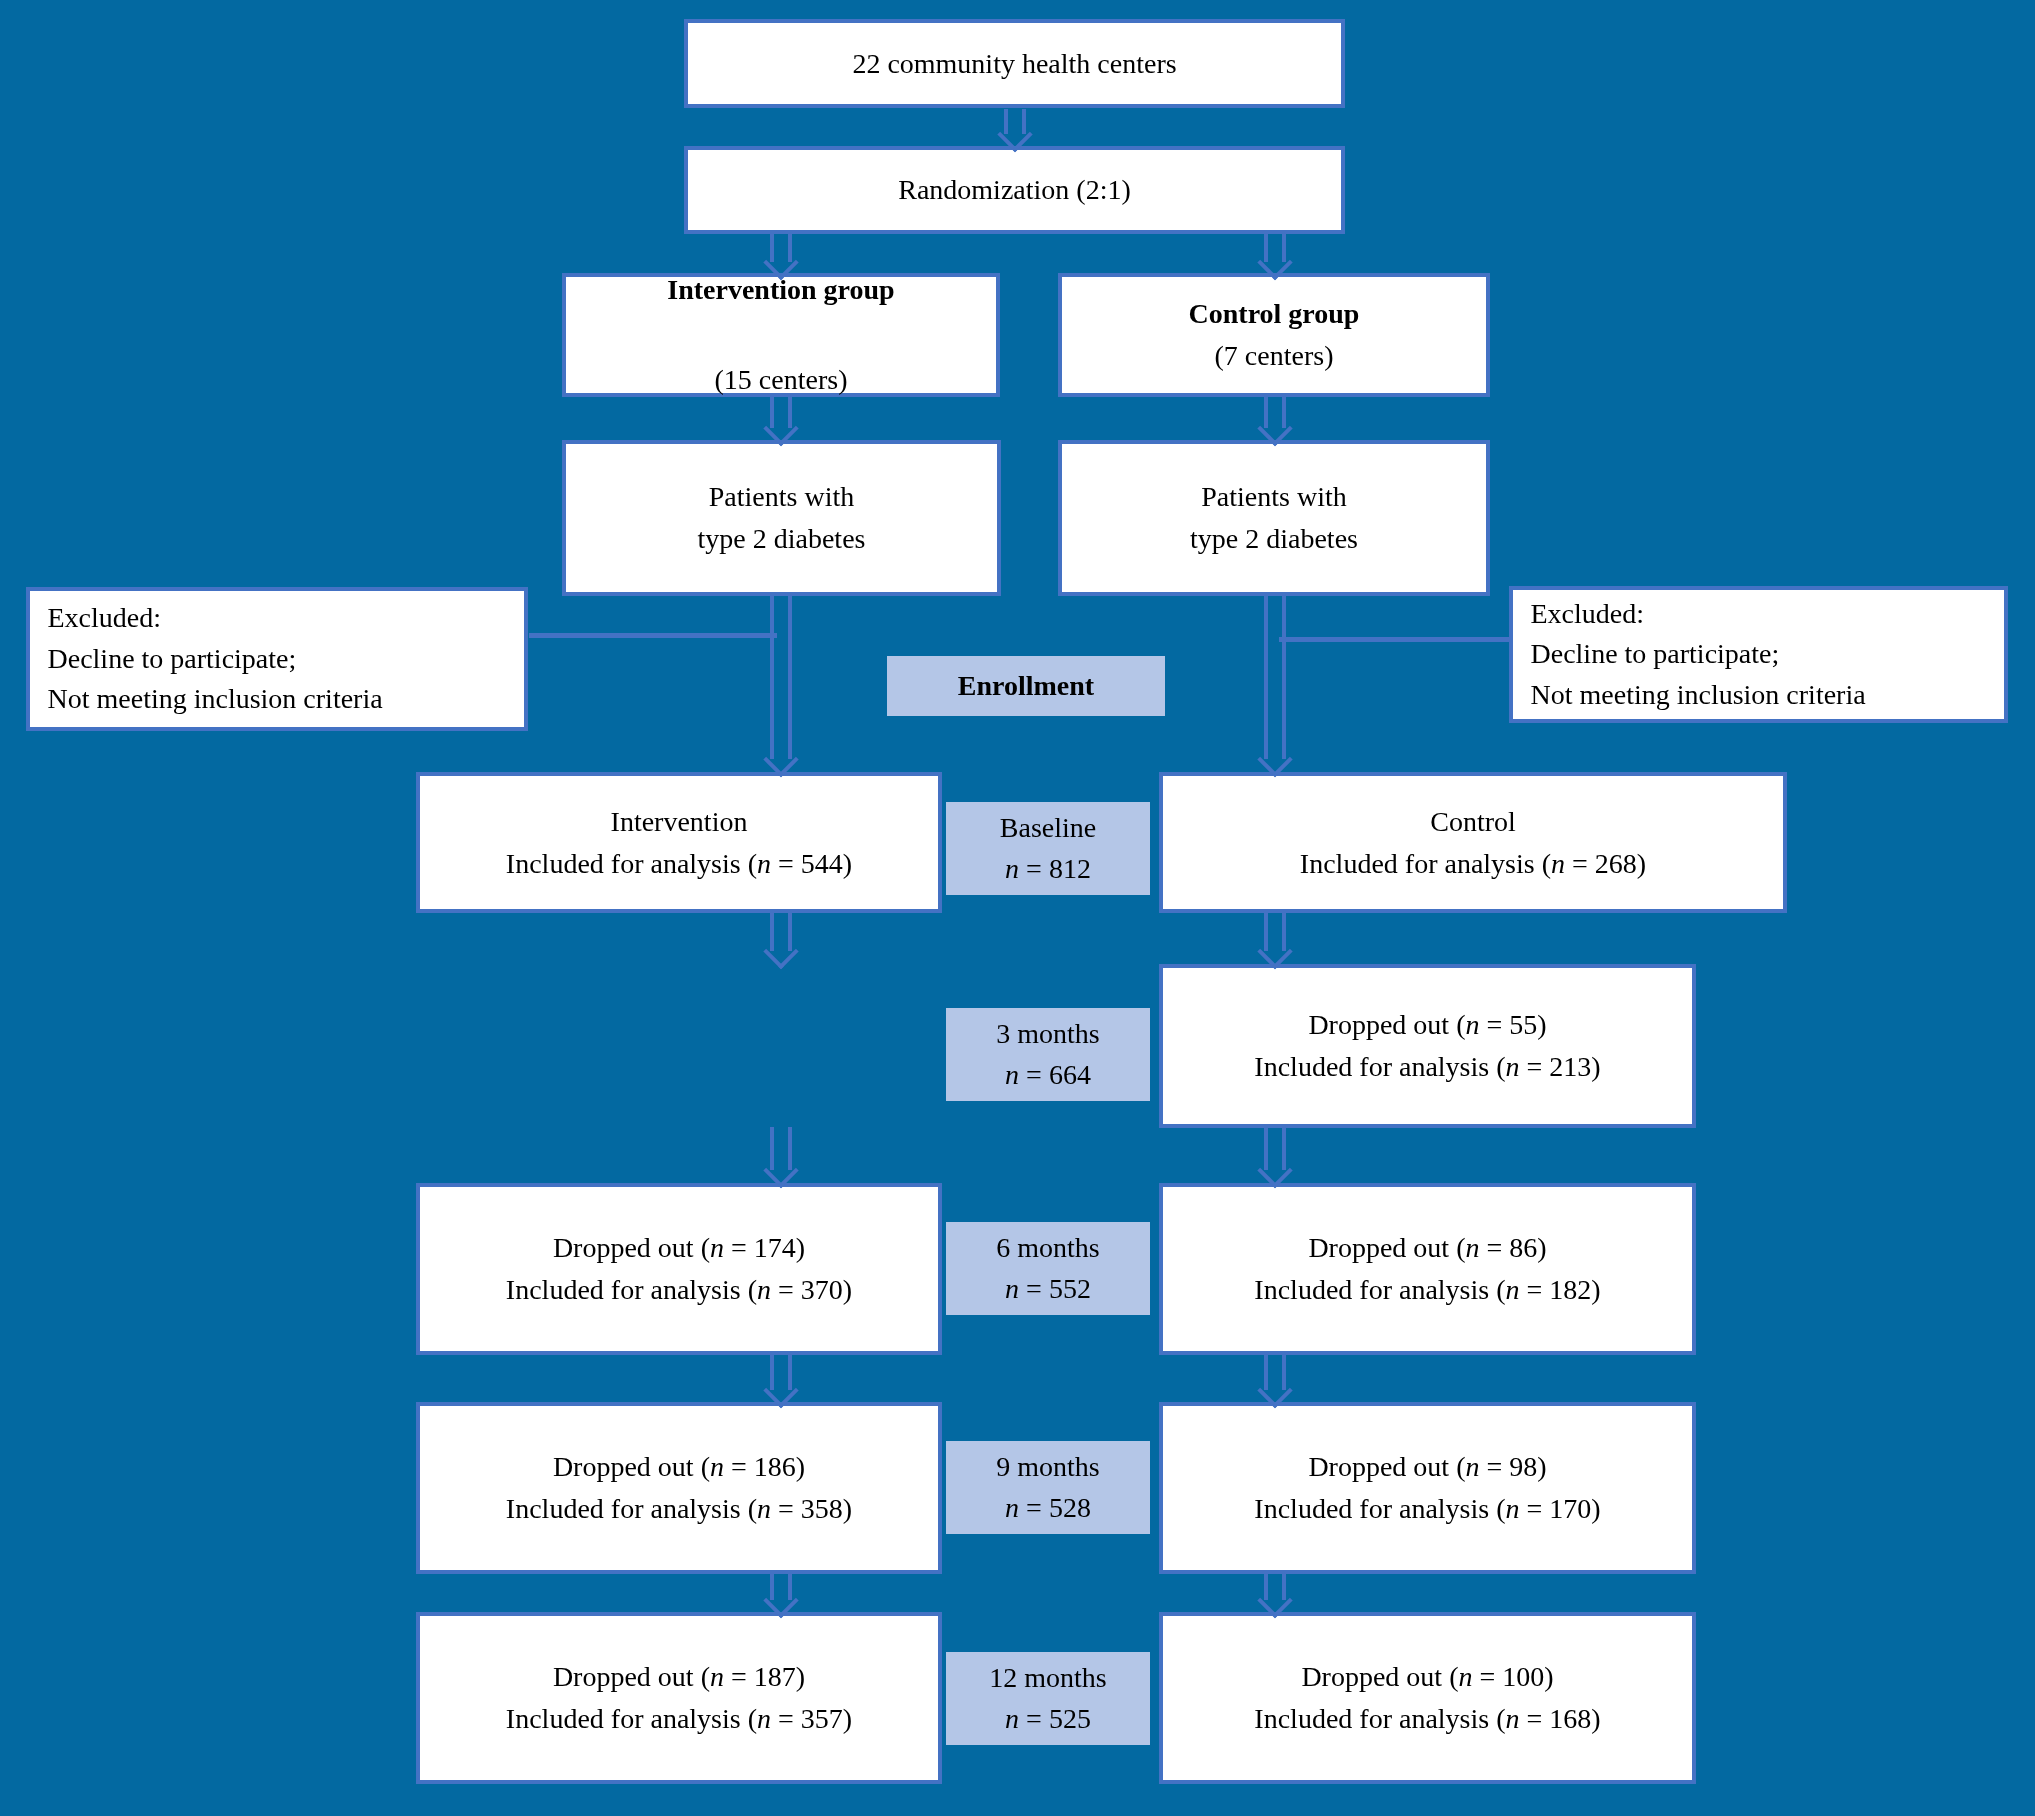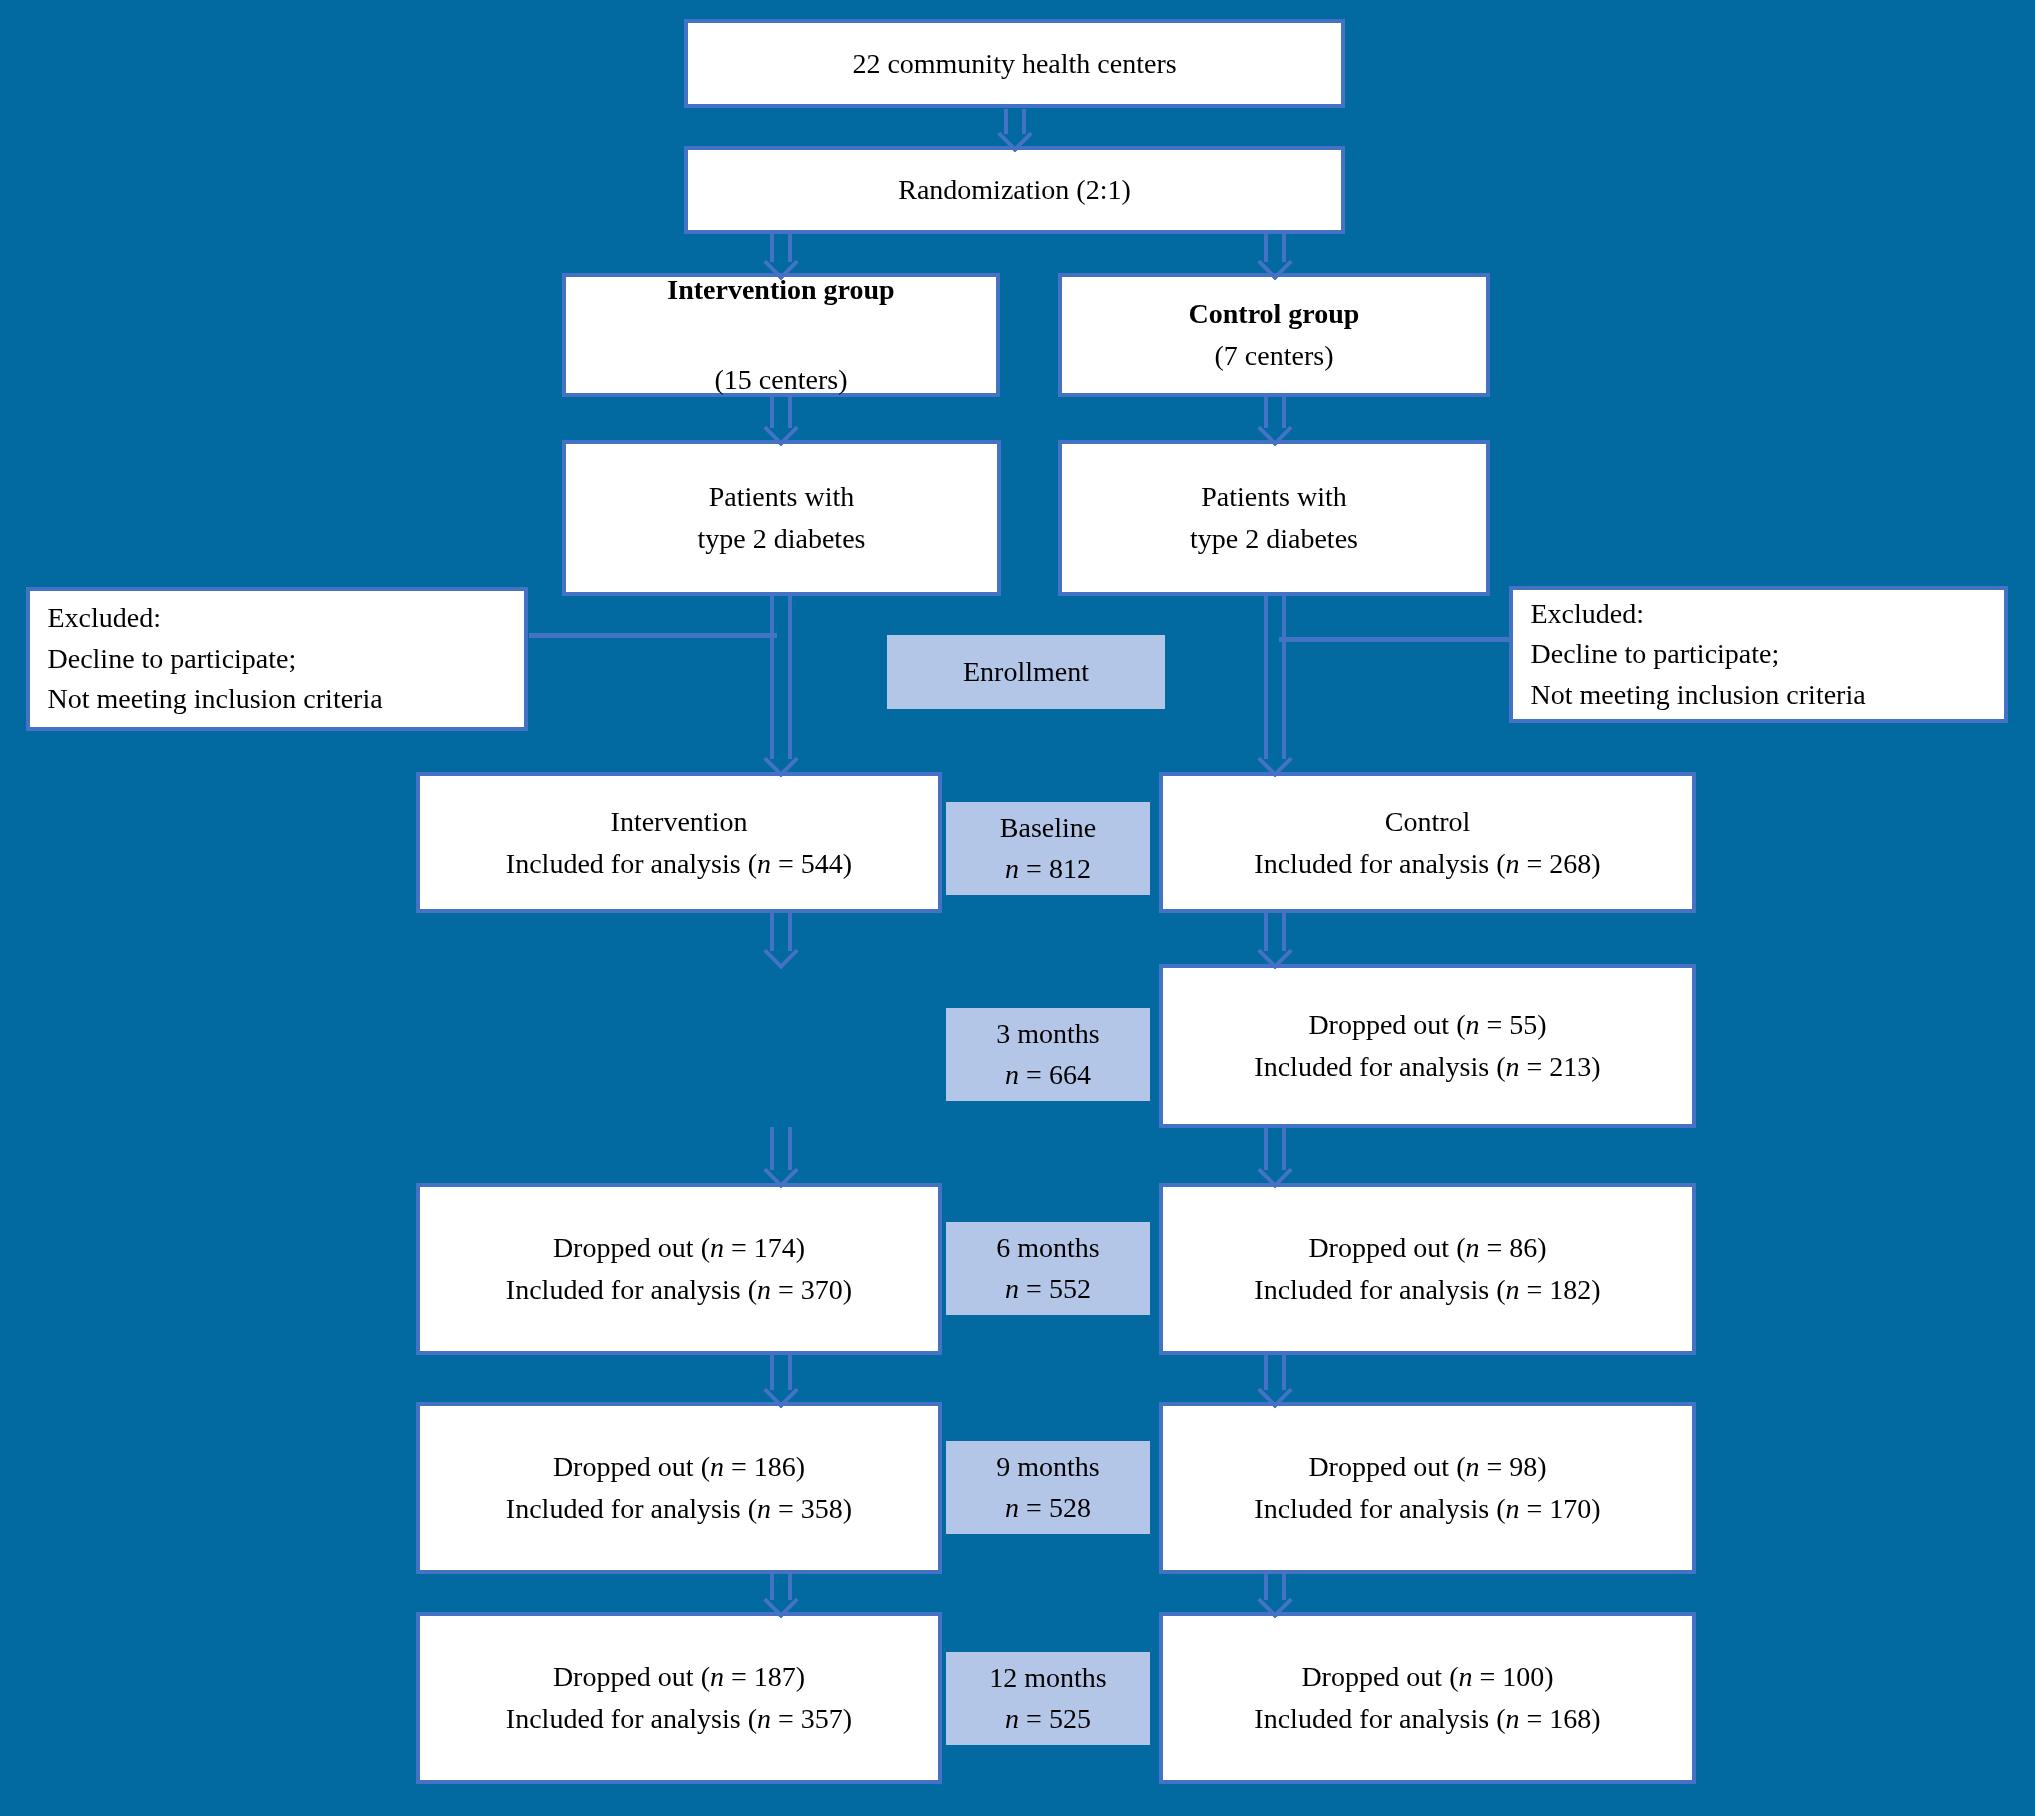--- a/index.html
+++ b/index.html
@@ -114,33 +114,33 @@
     <span>Decline to participate;</span>
     <span>Not meeting inclusion criteria</span>
   </div>
 
   <div class="box left-align" style="left:1509px;top:586px;width:499px;height:137px;line-height:1.45;">
     <span>Excluded:</span>
     <span>Decline to participate;</span>
     <span>Not meeting inclusion criteria</span>
   </div>
 
-  <div class="lbl" style="left:887px;top:635px;width:278px;height:74px;">
+  <div class="lbl" style="left:887px;top:656px;width:278px;height:60px;font-weight:bold;">
     <span>Enrollment</span>
   </div>
 
   <div class="box" style="left:416px;top:772px;width:526px;height:141px;">
     <span>Intervention</span>
     <span>Included for analysis (<i>n</i> = 544)</span>
   </div>
   <div class="lbl" style="left:946px;top:802px;width:204px;height:93px;">
     <span>Baseline</span>
     <span><i>n</i> = 812</span>
   </div>
-  <div class="box" style="left:1159px;top:772px;width:537px;height:141px;">
+  <div class="box" style="left:1159px;top:772px;width:628px;height:141px;">
     <span>Control</span>
     <span>Included for analysis  (<i>n</i> = 268)</span>
   </div>
 
   <div class="lbl" style="left:946px;top:1008px;width:204px;height:93px;">
     <span>3 months</span>
     <span><i>n</i> = 664</span>
   </div>
   <div class="box" style="left:1159px;top:964px;width:537px;height:164px;">
     <span>Dropped out (<i>n</i> = 55)</span>

